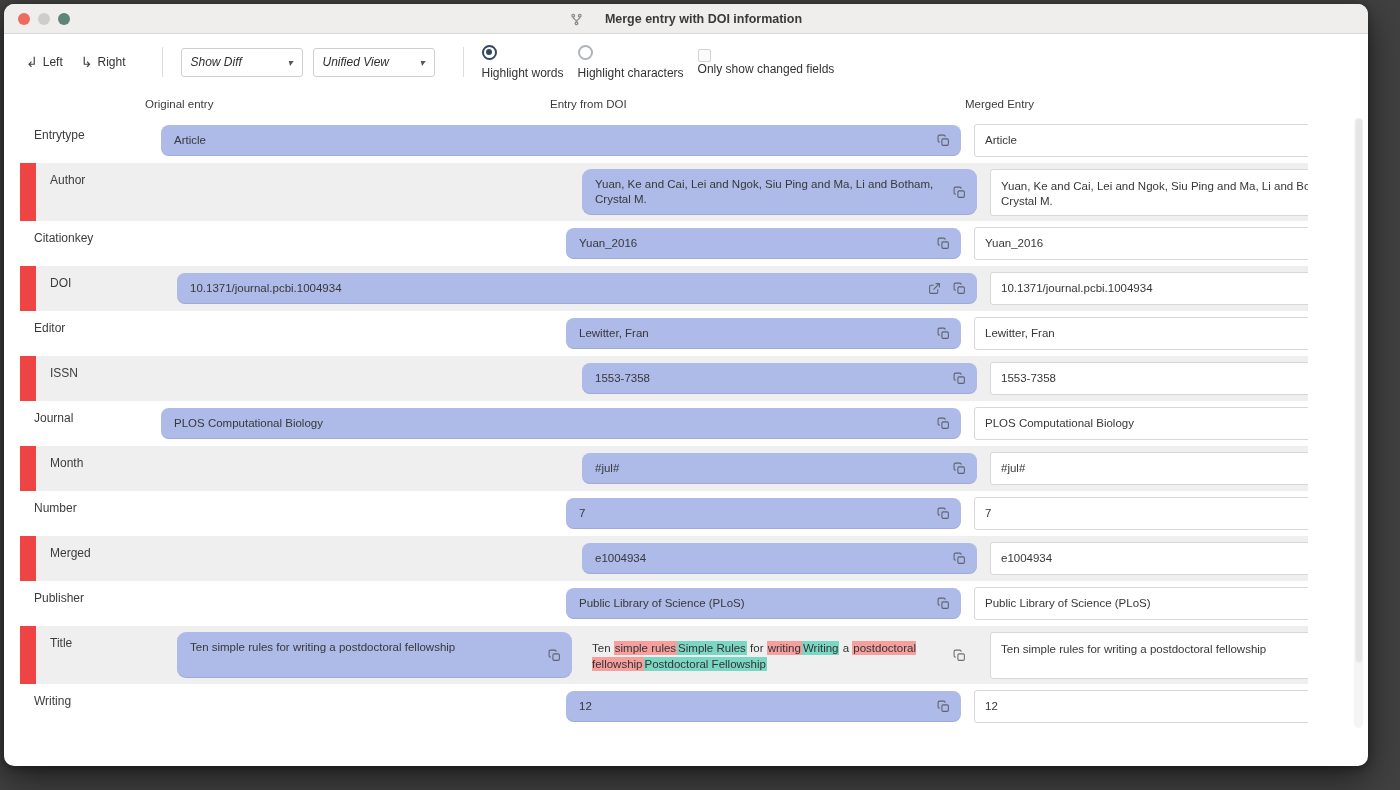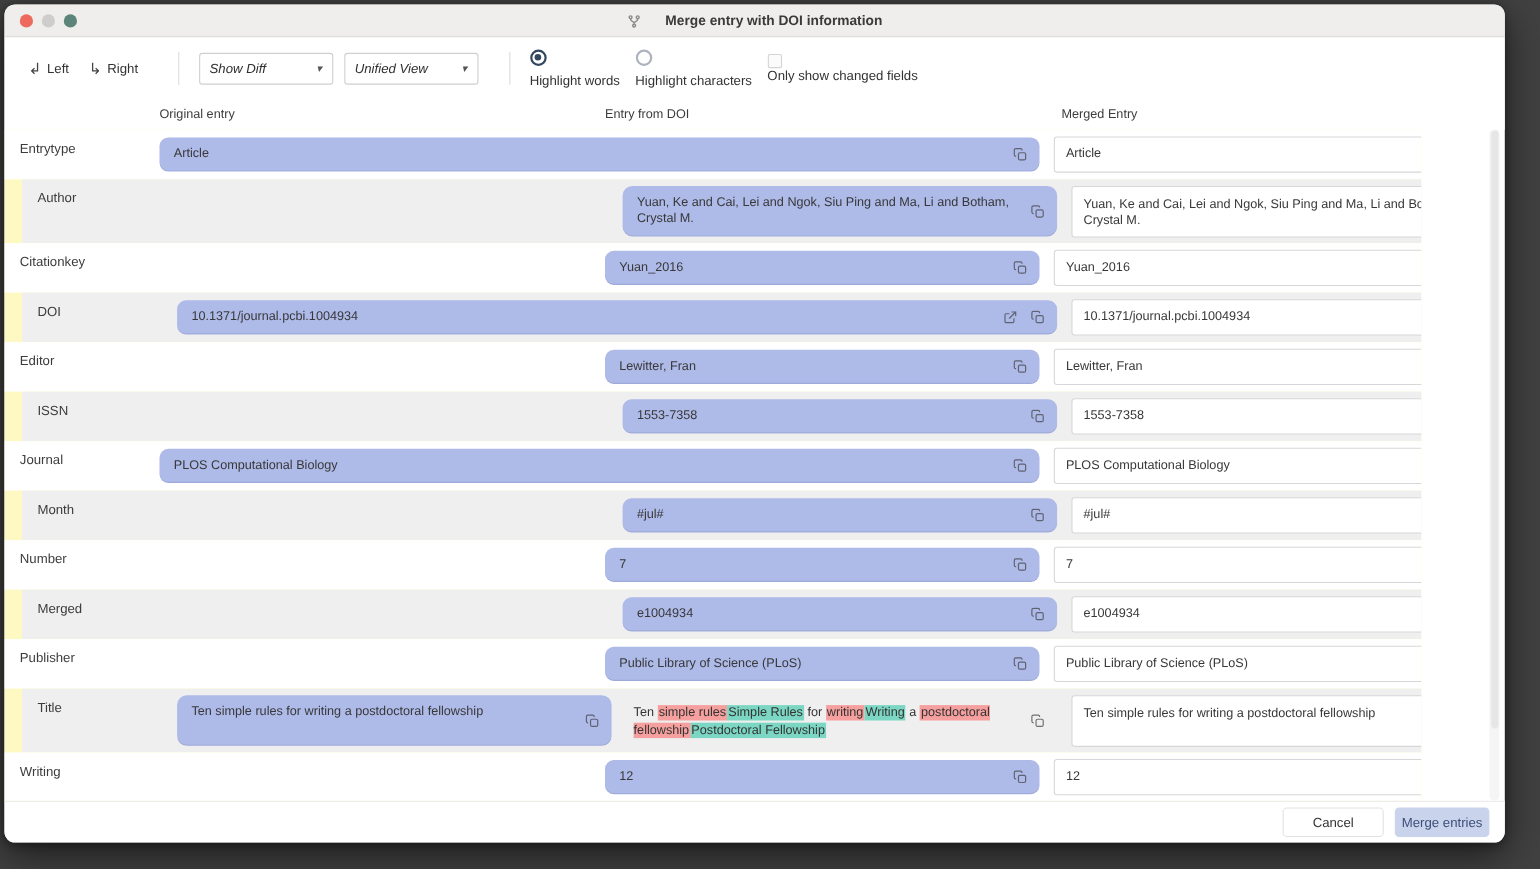--- a/index.html
+++ b/index.html
@@ -58,21 +58,21 @@
   .check-group { display:flex; align-items:flex-start; cursor:pointer;flex-direction:column; }
 
   
   .col-headers { position:absolute; left:0; top:86px; right:0; height:28px; background:#fff; }
   .col-headers span { position:absolute; top:8px; font-size:11.5px; color:#3c3c3c; }
   .ch-original { left:141px; }
   .ch-doi      { left:546px; }
   .ch-merged   { left:961px; }
 
   
-  .viewport { position:absolute; left:0; top:114px; width:1288px; height:610px; overflow:hidden; background:#fef9c3; }
+  .viewport { position:absolute; left:16px; top:114px; width:1288px; height:610px; overflow:hidden; background:#ef4444; }
   .row { position:relative; width:100%; height:45px; background:#ffffff; }
   .row.alt { background:#efefef;margin-left:16px; }
   .row.tall { height:58px; }
   .row-label { position:absolute; left:14px; top:10px; font-size:12px; color:#3c3c3c; }
 
   .pill {
     position:absolute; top:7px; height:31px; background:#aebae7; border-radius:8px;
     display:flex; cursor:pointer; box-shadow:inset 0 -1px 0 rgba(70,80,140,0.15);
   }
   .row.tall .pill { top:6px; height:46px; border-radius:9px; }
@@ -389,18 +389,14 @@
           </div>
           <div class="merged-box">12</div>
         </div>
       </div>
   </div>
 
   <div class="scrollbar">
     <div class="scroll-thumb"></div>
   </div>
 
-  <div class="footer">
-    <div class="btn btn-cancel">Cancel</div>
-    <div class="btn btn-merge">Merge entries</div>
-  </div>
 
 </div>
 
 </body></html>

